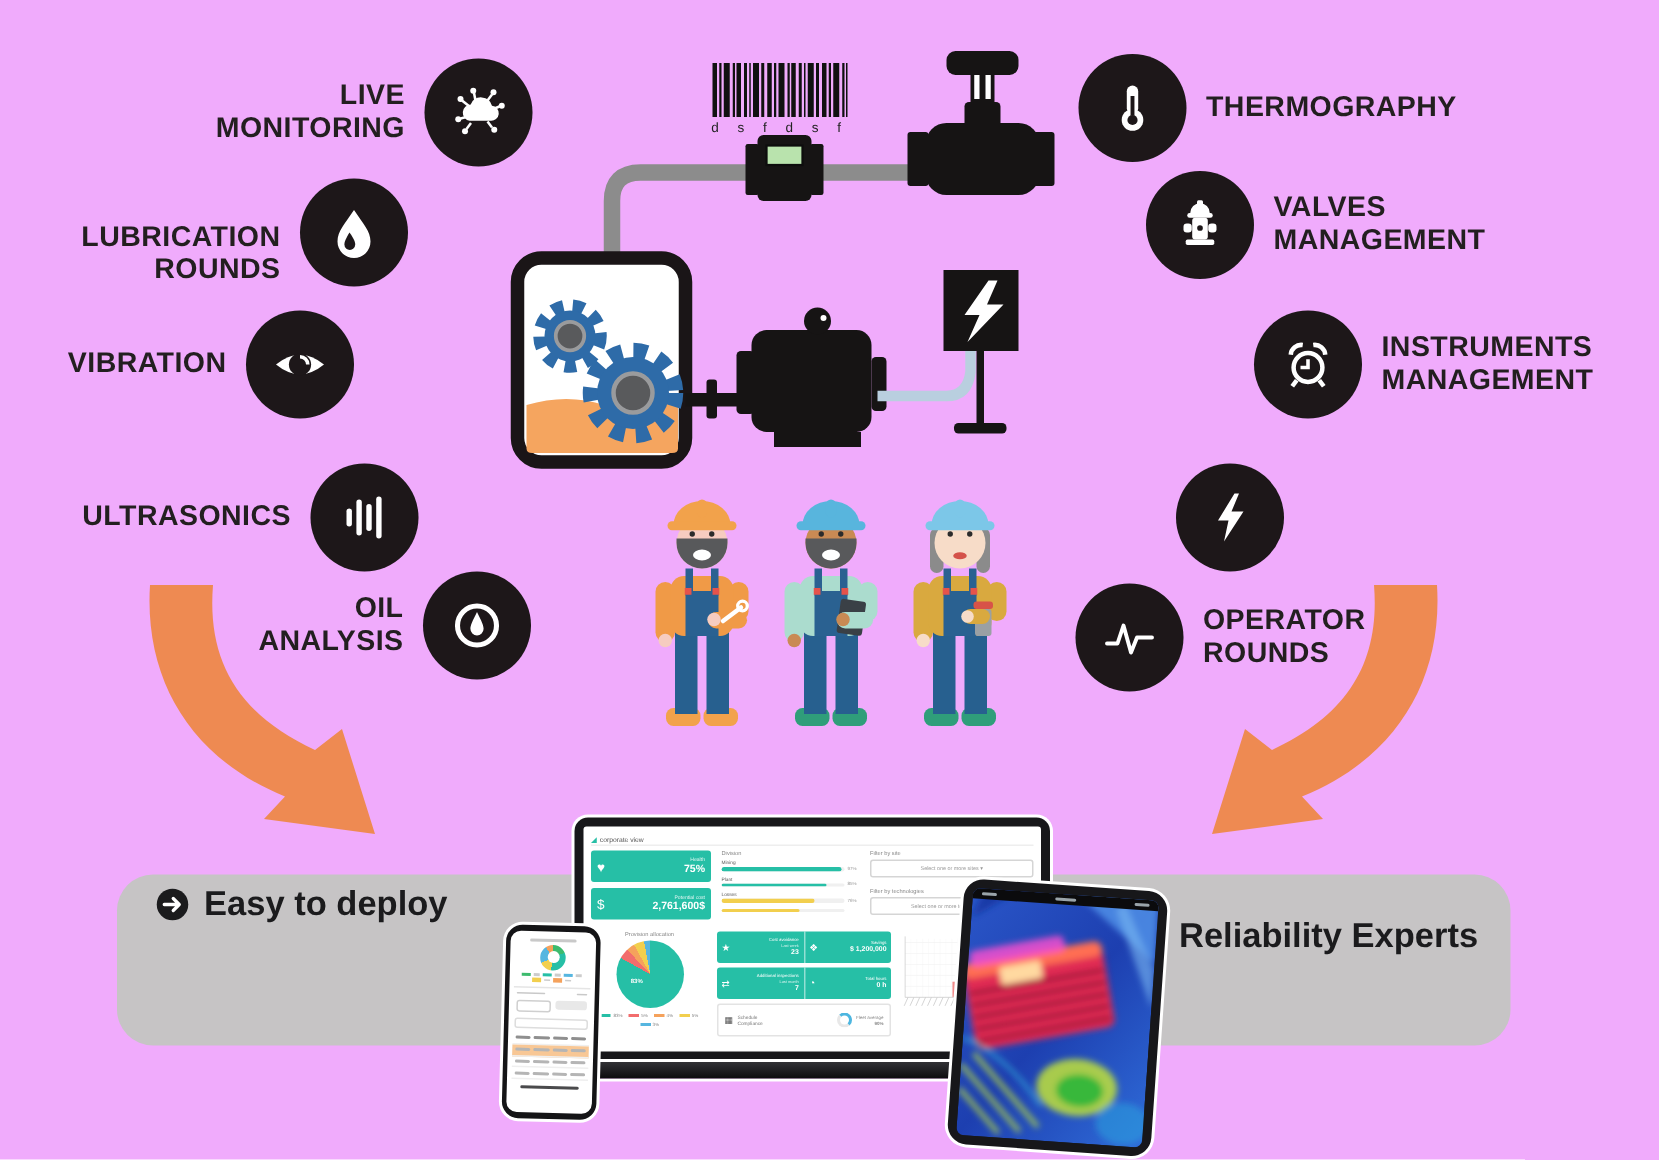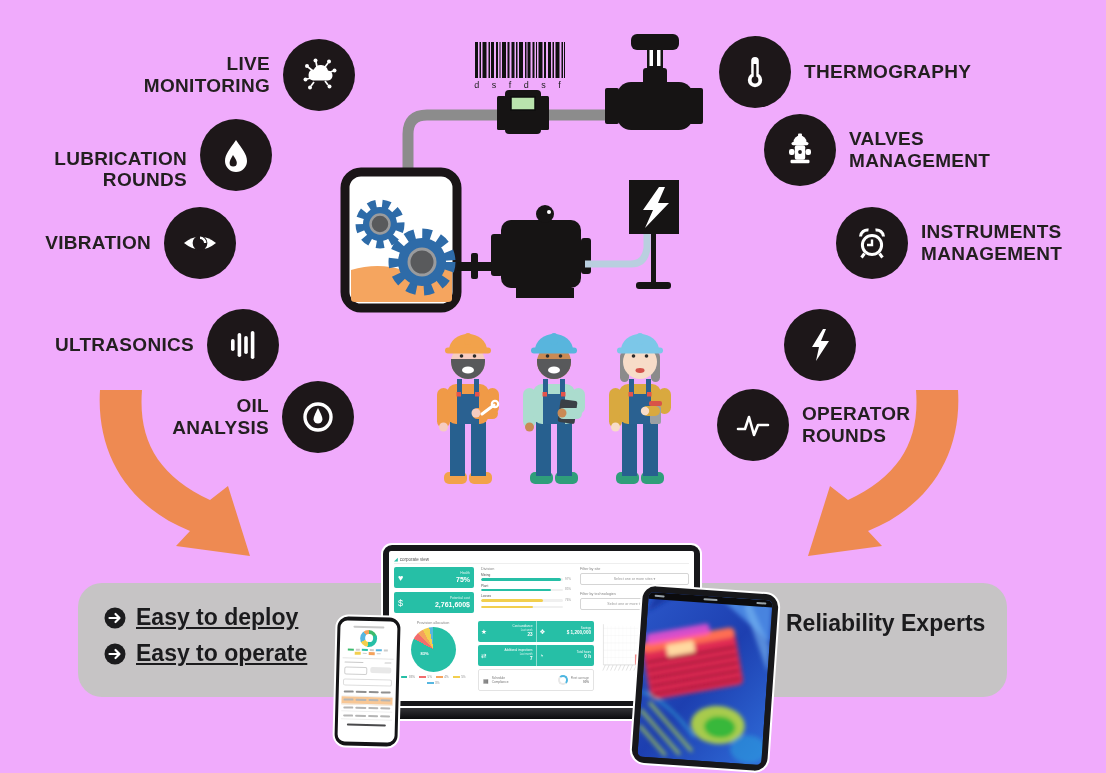--- a/index.html
+++ b/index.html
@@ -27,21 +27,21 @@
   .arrow-left{left:88px;top:388px;}
   .arrow-right{left:800px;top:388px;}
   .arrow-right svg{transform:scaleX(-1);}
 
   
   .gray-bar{position:absolute;left:78px;top:583px;width:929px;height:114px;background:#c6c4c5;
             border-radius:24px;z-index:1;}
   .bar-text{position:absolute;z-index:6;font-weight:bold;font-size:23px;color:#1b1b1d;}
   .bar-line{display:flex;align-items:center;gap:10px;margin-bottom:9px;}
   .bar-line svg{width:22px;height:22px;flex:0 0 auto;}
-  .bar-text-left{left:104px;top:604px;text-decoration:underline;}
+  .bar-text-left{left:104px;top:589px;}
   .bar-text-right{left:786px;top:603px;width:215px;}
   .bar-text-right .line2{margin-top:7px;}
 
   
   .laptop{position:absolute;left:383px;top:545px;width:317px;z-index:2;}
   .laptop-screen{box-sizing:border-box;width:317px;height:162px;background:#17171a;border-radius:9px;
                  padding:6px;box-shadow:0 0 0 2px #fff;}
   .lscreen-in{width:100%;height:100%;background:#fff;border-radius:2px;overflow:hidden;
               display:flex;flex-direction:column;padding:4px 5px;box-sizing:border-box;}
   .laptop-base{width:296px;height:11px;margin:1px 0 0 8px;border-radius:2px 2px 9px 9px;
@@ -462,27 +462,20 @@
 
   <div class="gray-bar"></div>
 
   <div class="bar-text bar-text-left">
     <div class="bar-line">
       <svg viewBox="0 0 22 22">
           <circle cx="11" cy="11" r="10.5" fill="#1b1b1d"></circle>
         <path d="M5.5,11 h9 M11.5,7 l4,4 -4,4" stroke="#fff" stroke-width="2.2" fill="none" stroke-linecap="round" stroke-linejoin="round"></path>
         </svg>
       <span>Easy to deploy</span>
-    </div>
-    <div class="bar-line">
-      <svg viewBox="0 0 22 22">
-          <circle cx="11" cy="11" r="10.5" fill="#1b1b1d"></circle>
-        <path d="M5.5,11 h9 M11.5,7 l4,4 -4,4" stroke="#fff" stroke-width="2.2" fill="none" stroke-linecap="round" stroke-linejoin="round"></path>
-        </svg>
-      <span>Easy to operate</span>
     </div>
   </div>
 
   <div class="bar-text bar-text-right">
     <div class="line2">Reliability Experts</div>
   </div>
 
   <div class="laptop">
     <div class="laptop-screen">
       <div class="lscreen-in">

